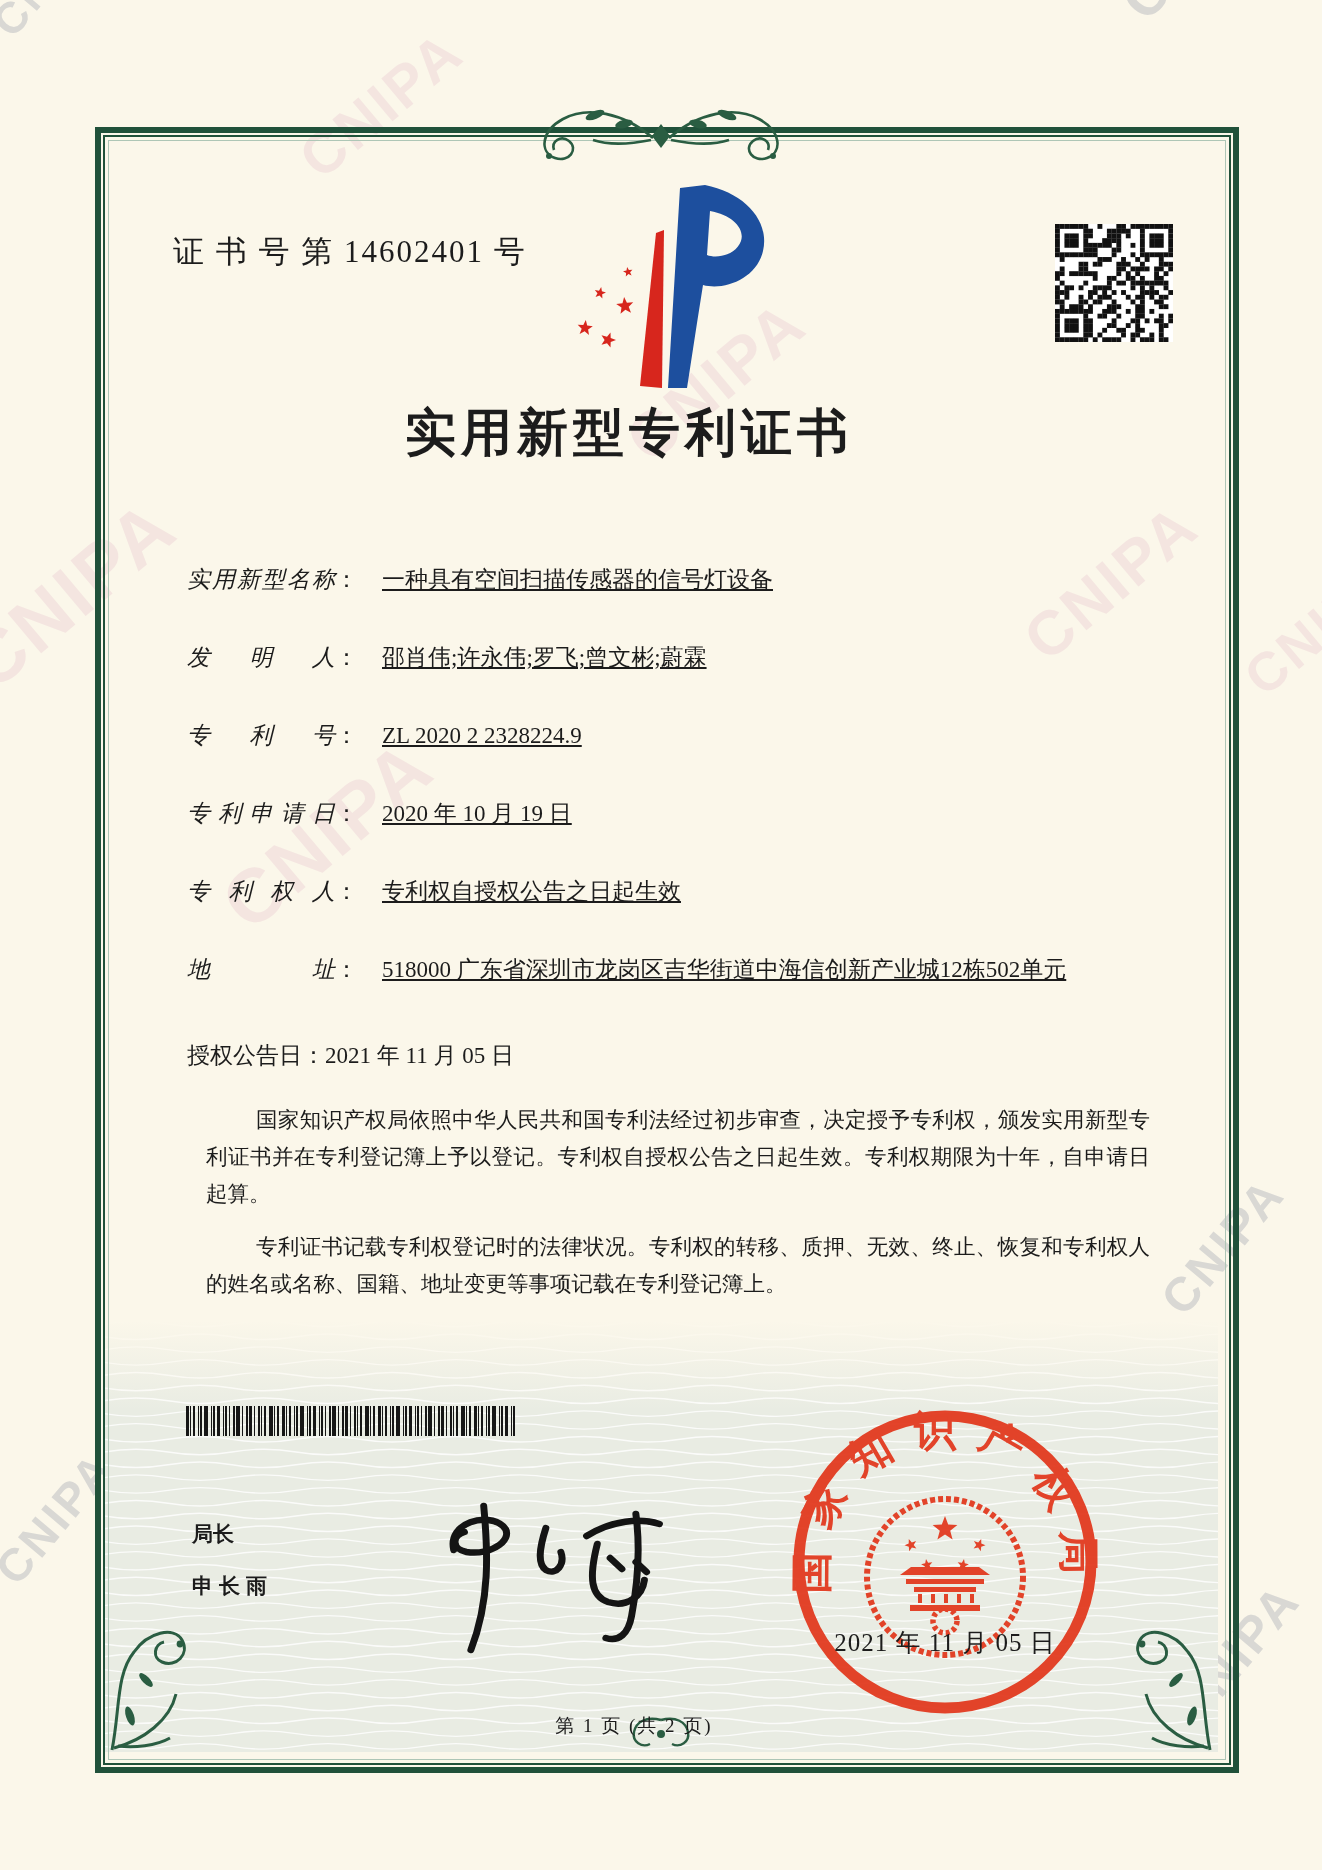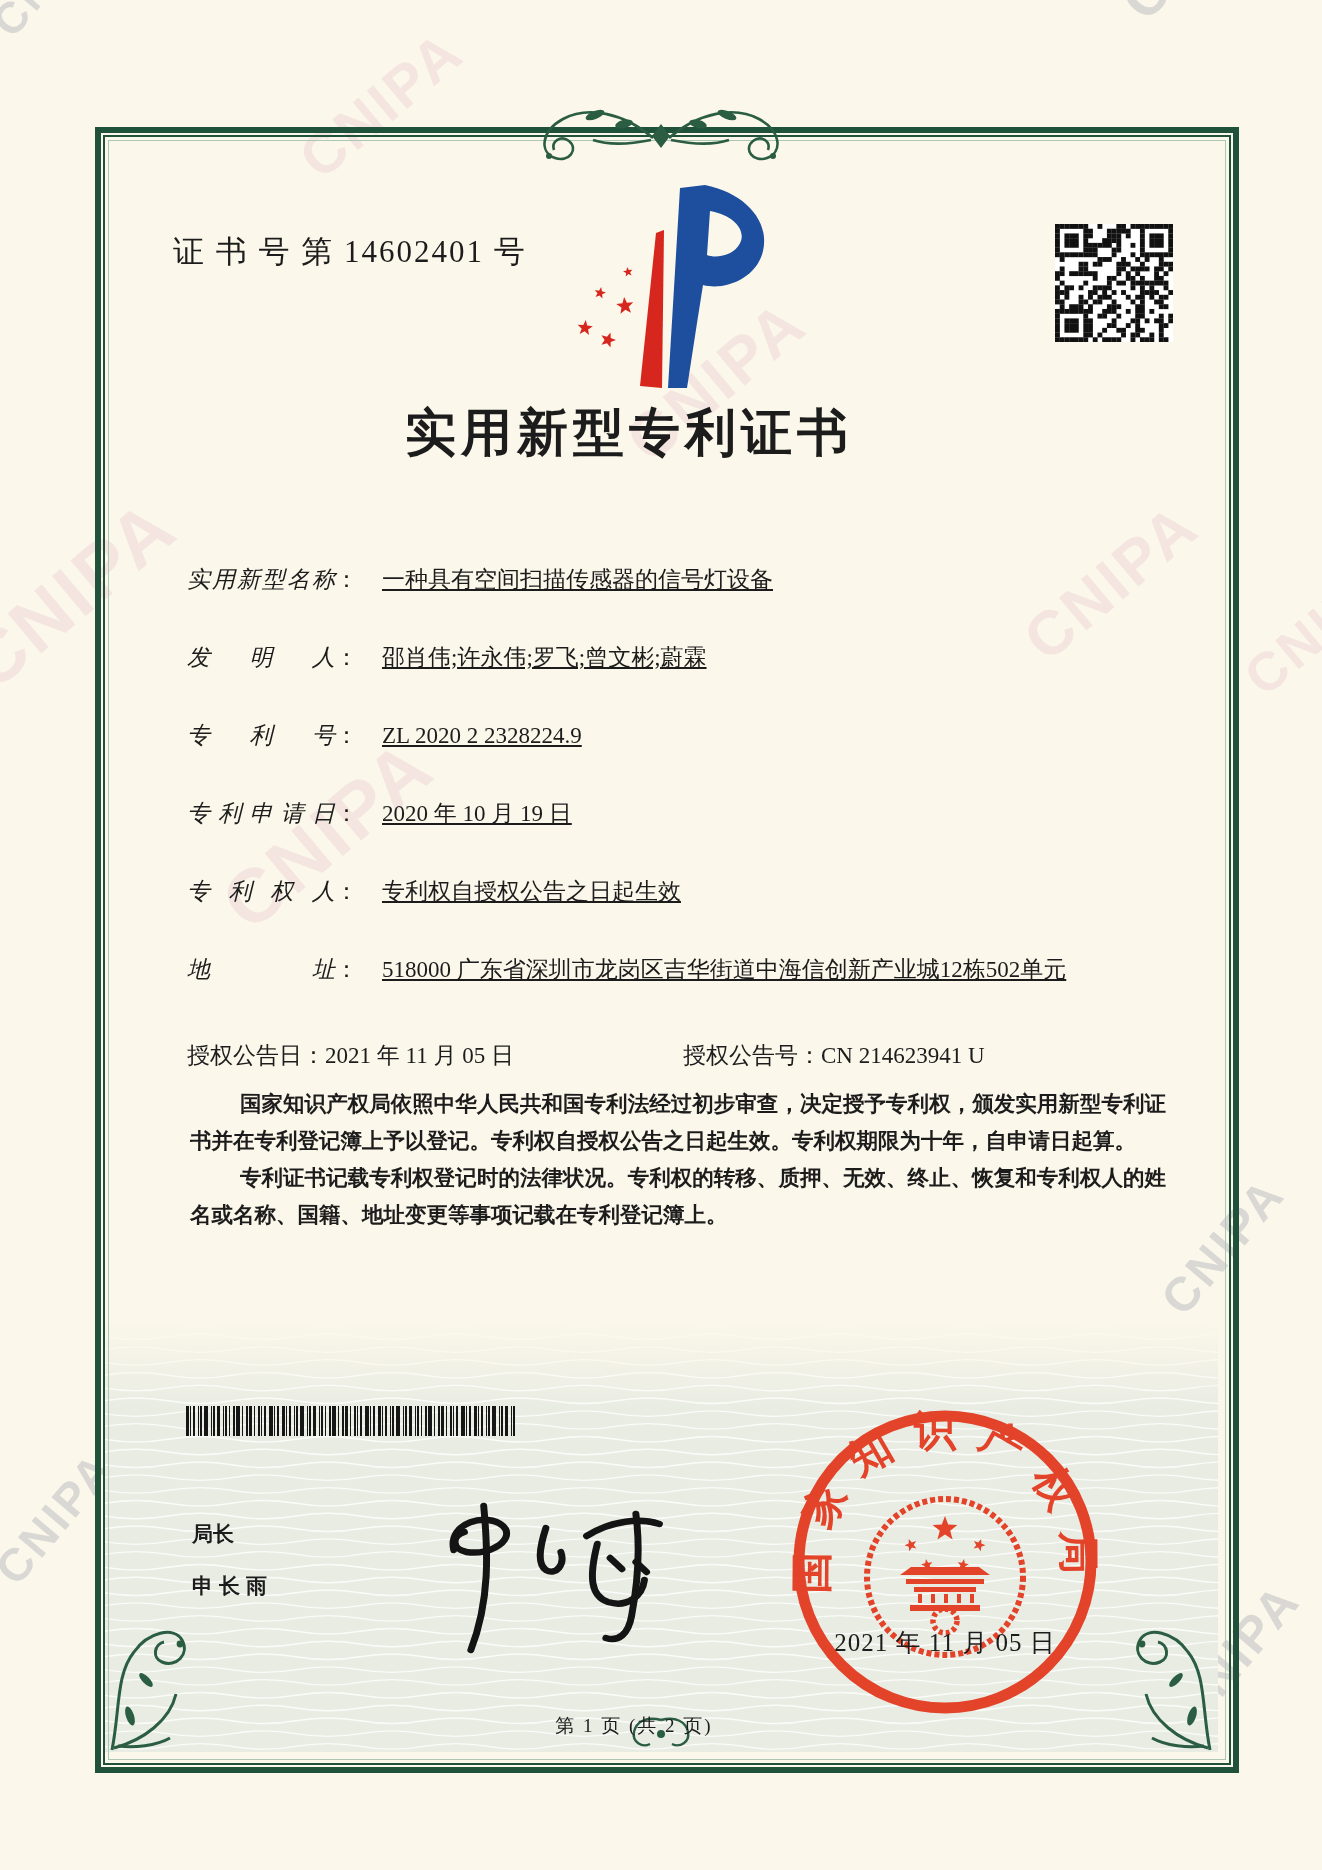--- a/index.html
+++ b/index.html
@@ -21,21 +21,21 @@
   .content{position:absolute;inset:0;z-index:5;}
   .abs{position:absolute;}
   .cert-no{left:173px;top:231px;font-size:31px;letter-spacing:2px;}
   .title{left:377px;top:399px;font-size:51px;font-weight:bold;letter-spacing:5px;white-space:nowrap;margin-left:28px;}
   .row{position:absolute;left:187px;width:985px;font-size:23px;line-height:44px;}
   .lbl{display:inline-block;width:148px;text-align:justify;text-align-last:justify;vertical-align:top;font-style:italic;}
   .cl{display:inline;}
   .val{margin-left:24px;text-decoration:underline;}
   .g2{position:absolute;left:496px;top:0;white-space:nowrap;}
   .paras{left:190px;top:1086px;width:976px;font-size:21.5px;line-height:37px;text-align:justify;}
-  .paras p{margin:0;text-indent:50px;font-weight:bold;}
+  .paras p{margin:16px;text-indent:50px;}
   .officer{font-family:"Liberation Sans","DejaVu Sans",sans-serif;font-weight:bold;font-size:21px;}
   .seal-date{left:790px;top:1626px;width:310px;text-align:center;font-size:25px;letter-spacing:1px;z-index:7;}
   .page-num{left:334px;top:1713px;width:600px;text-align:center;font-size:19px;letter-spacing:2px;}
   .foot-note{left:348px;top:1788px;width:570px;text-align:center;font-size:22px;letter-spacing:3px;}
 </style>
 </head>
 <body>
 
 <div class="page">
 
@@ -501,23 +501,20 @@
     </div>
     <div class="row" style="top:870px;">
       <span class="lbl">专利权人</span><span class="cl">：</span><span class="val">专利权自授权公告之日起生效</span>
     </div>
     <div class="row" style="top:948px;">
       <span class="lbl">地址</span><span class="cl">：</span><span class="val">518000 广东省深圳市龙岗区吉华街道中海信创新产业城12栋502单元</span>
     </div>
 
     <div class="row" style="top:1034px;">
       <span>授权公告日</span><span>：</span><span>2021 年 11 月 05 日</span>
-      <span class="g2">
-        <span>授权公告号</span><span>：</span><span>CN 214623941 U</span>
-      </span>
     </div>
 
     <div class="abs paras">
       <p>国家知识产权局依照中华人民共和国专利法经过初步审查，决定授予专利权，颁发实用新型专利证书并在专利登记簿上予以登记。专利权自授权公告之日起生效。专利权期限为十年，自申请日起算。</p>
       <p>专利证书记载专利权登记时的法律状况。专利权的转移、质押、无效、终止、恢复和专利权人的姓名或名称、国籍、地址变更等事项记载在专利登记簿上。</p>
     </div>
 
     <svg class="abs" style="left:186px;top:1406px;" width="335" height="30" viewBox="0 0 335 30">
       <g id="barcode-bars">
           <rect x="0" y="0" width="3" height="30" fill="#161616"></rect>

